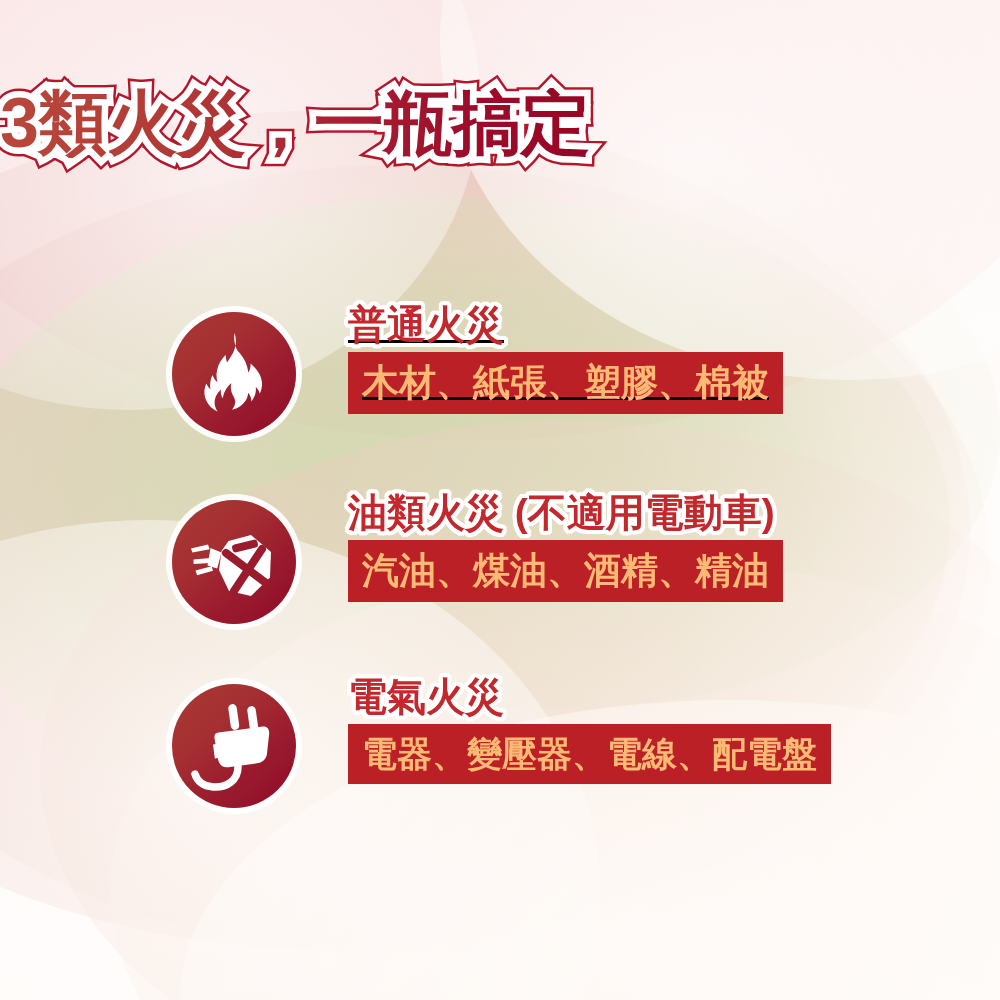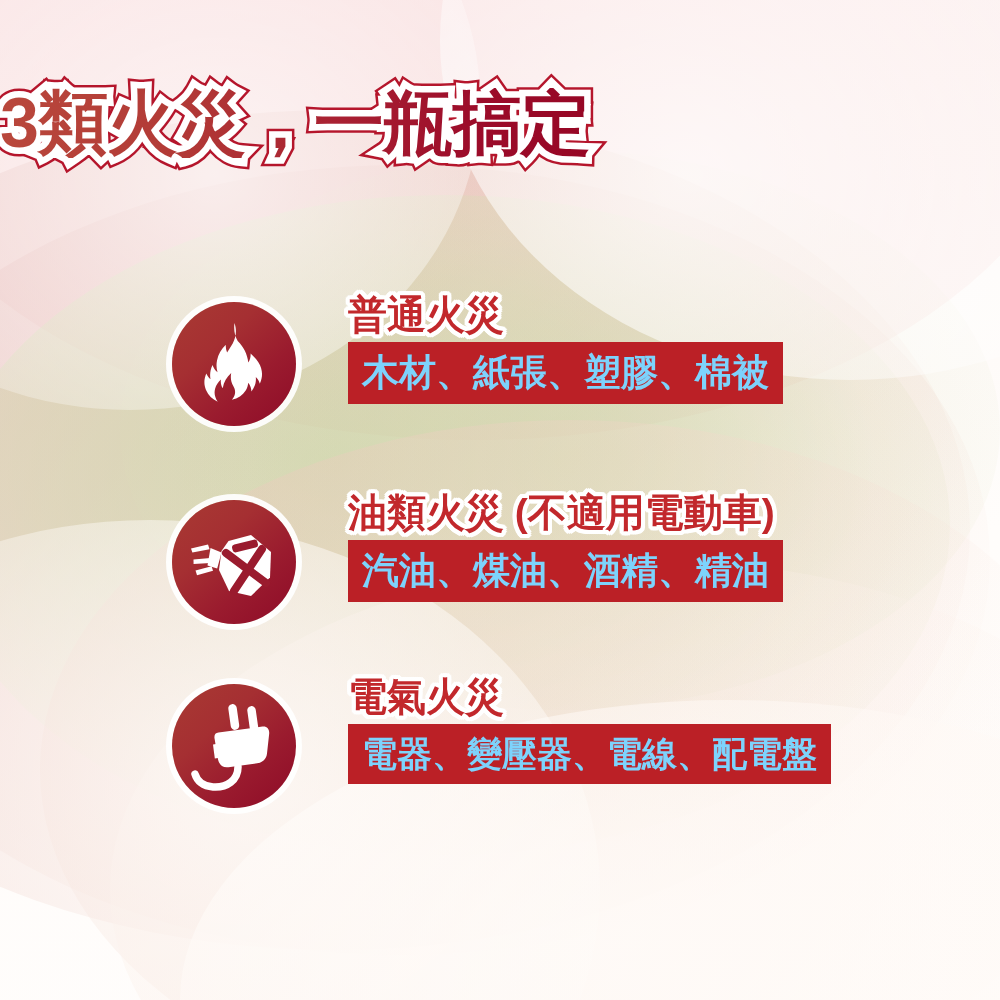--- a/index.html
+++ b/index.html
@@ -164,21 +164,21 @@
     position: absolute;
     left: 0; top: 0;
     width: 1000px; height: 1000px;
     z-index: 15;
   }
   .row {
     position: absolute;
     display: flex;
     align-items: flex-start;
   }
-  #row-0 { left: 172px; top: 294px; }
+  #row-0 { left: 172px; top: 304px; text-decoration: underline; }
   #row-1 { left: 172px; top: 492px; }
   #row-2 { left: 172px; top: 676px; }
 
   .icon-circle {
     position: relative;
     width: 124px; height: 124px;
     border-radius: 50%;
     background: linear-gradient(138deg, #a93a33 0%, #a52f32 35%, #9a1b2e 65%, #8e0b28 100%);
     box-shadow: 0 0 0 6px rgba(255,255,255,0.92);
     flex: 0 0 auto;
@@ -211,21 +211,21 @@
        0   -4px 0 #fff,  0    4px 0 #fff,
       -2px -4px 0 #fff,  2px -4px 0 #fff,
       -4px -2px 0 #fff,  4px -2px 0 #fff,
       -2px  4px 0 #fff,  2px  4px 0 #fff,
       -4px  2px 0 #fff,  4px  2px 0 #fff;
     margin-bottom: 6px;
   }
 
   .row-banner {
     background: #bb2026;
-    color: #7dd3fc;
+    color: #fdba74;
     font-family: "Liberation Sans", "DejaVu Sans", sans-serif;
     font-weight: bold;
     font-size: 37px;
     line-height: 1;
     padding: 12px 14px 13px 14px;
     white-space: nowrap;
     letter-spacing: 0px;
   }
   #banner-2 { font-size: 35px; }
 </style>

